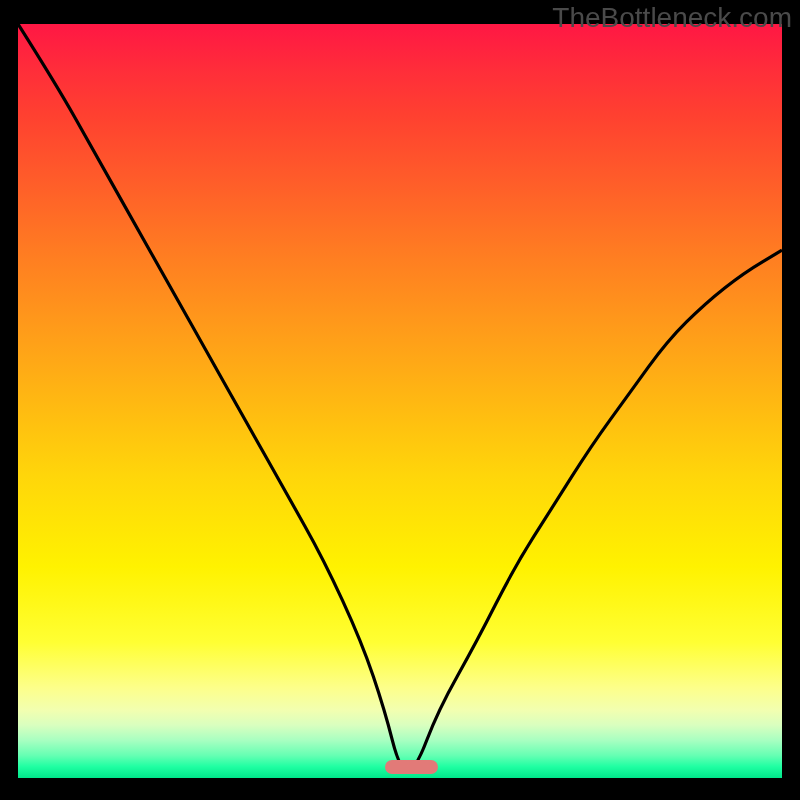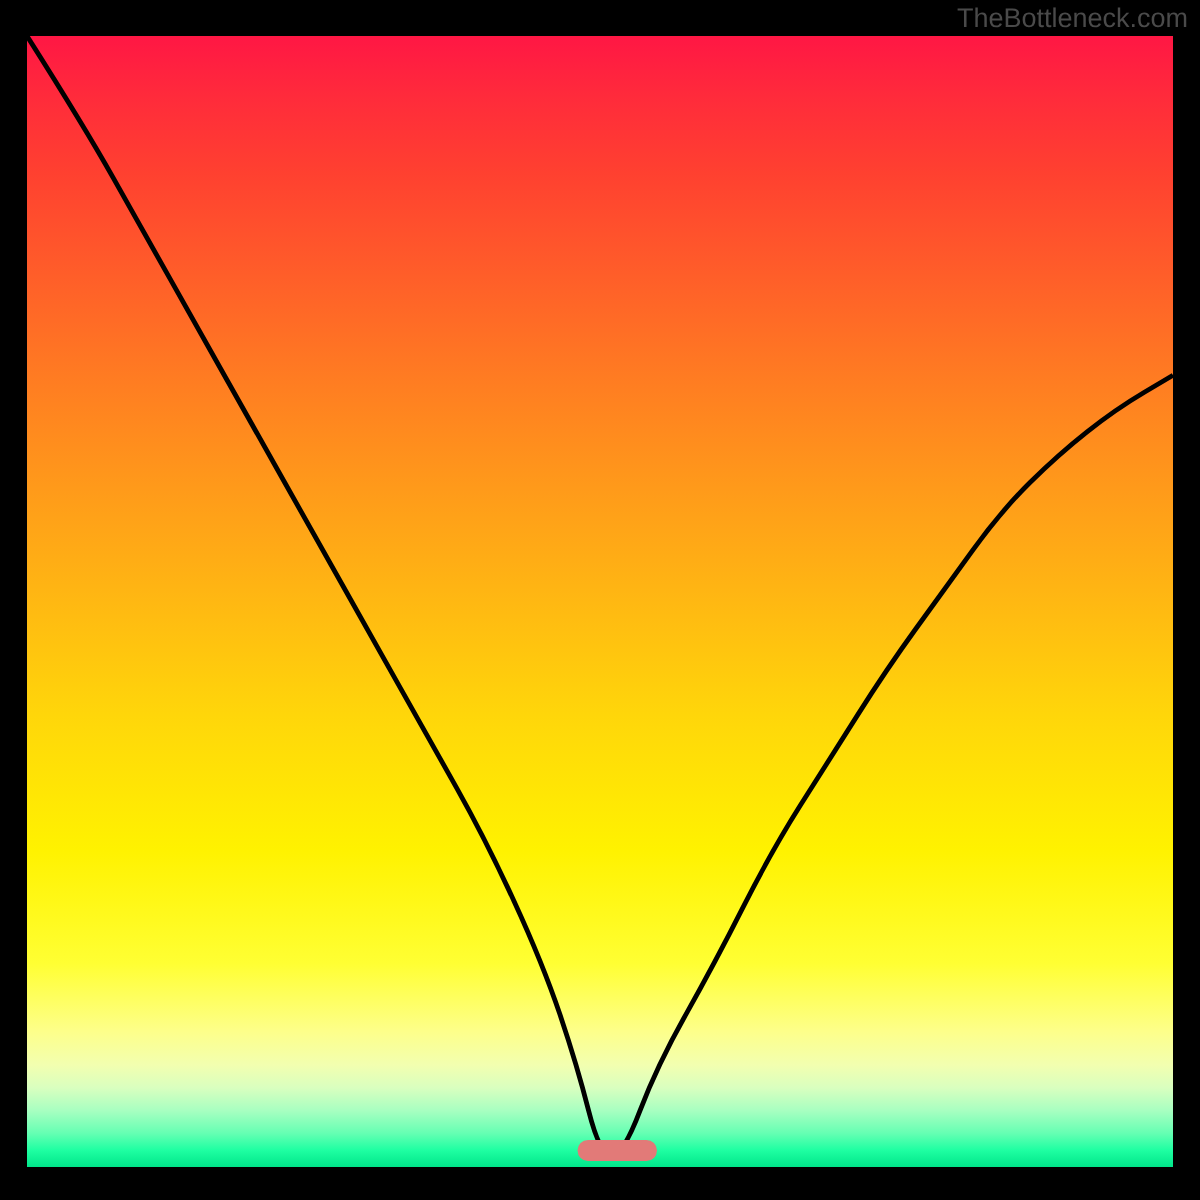--- a/index.html
+++ b/index.html
@@ -10,21 +10,21 @@
     background: #000;
     font-family: Arial, Helvetica, sans-serif;
     position: relative;
     overflow: hidden;
   }
   .watermark {
     position: absolute;
     top: 2px;
     right: 8px;
     color: #4a4a4a;
-    font-size: 18px;
+    font-size: 28px;
     font-weight: 500;
     z-index: 10;
   }
   .plot-area {
     position: absolute;
     left: 18px;
     top: 24px;
     width: 764px;
     height: 754px;
   }

